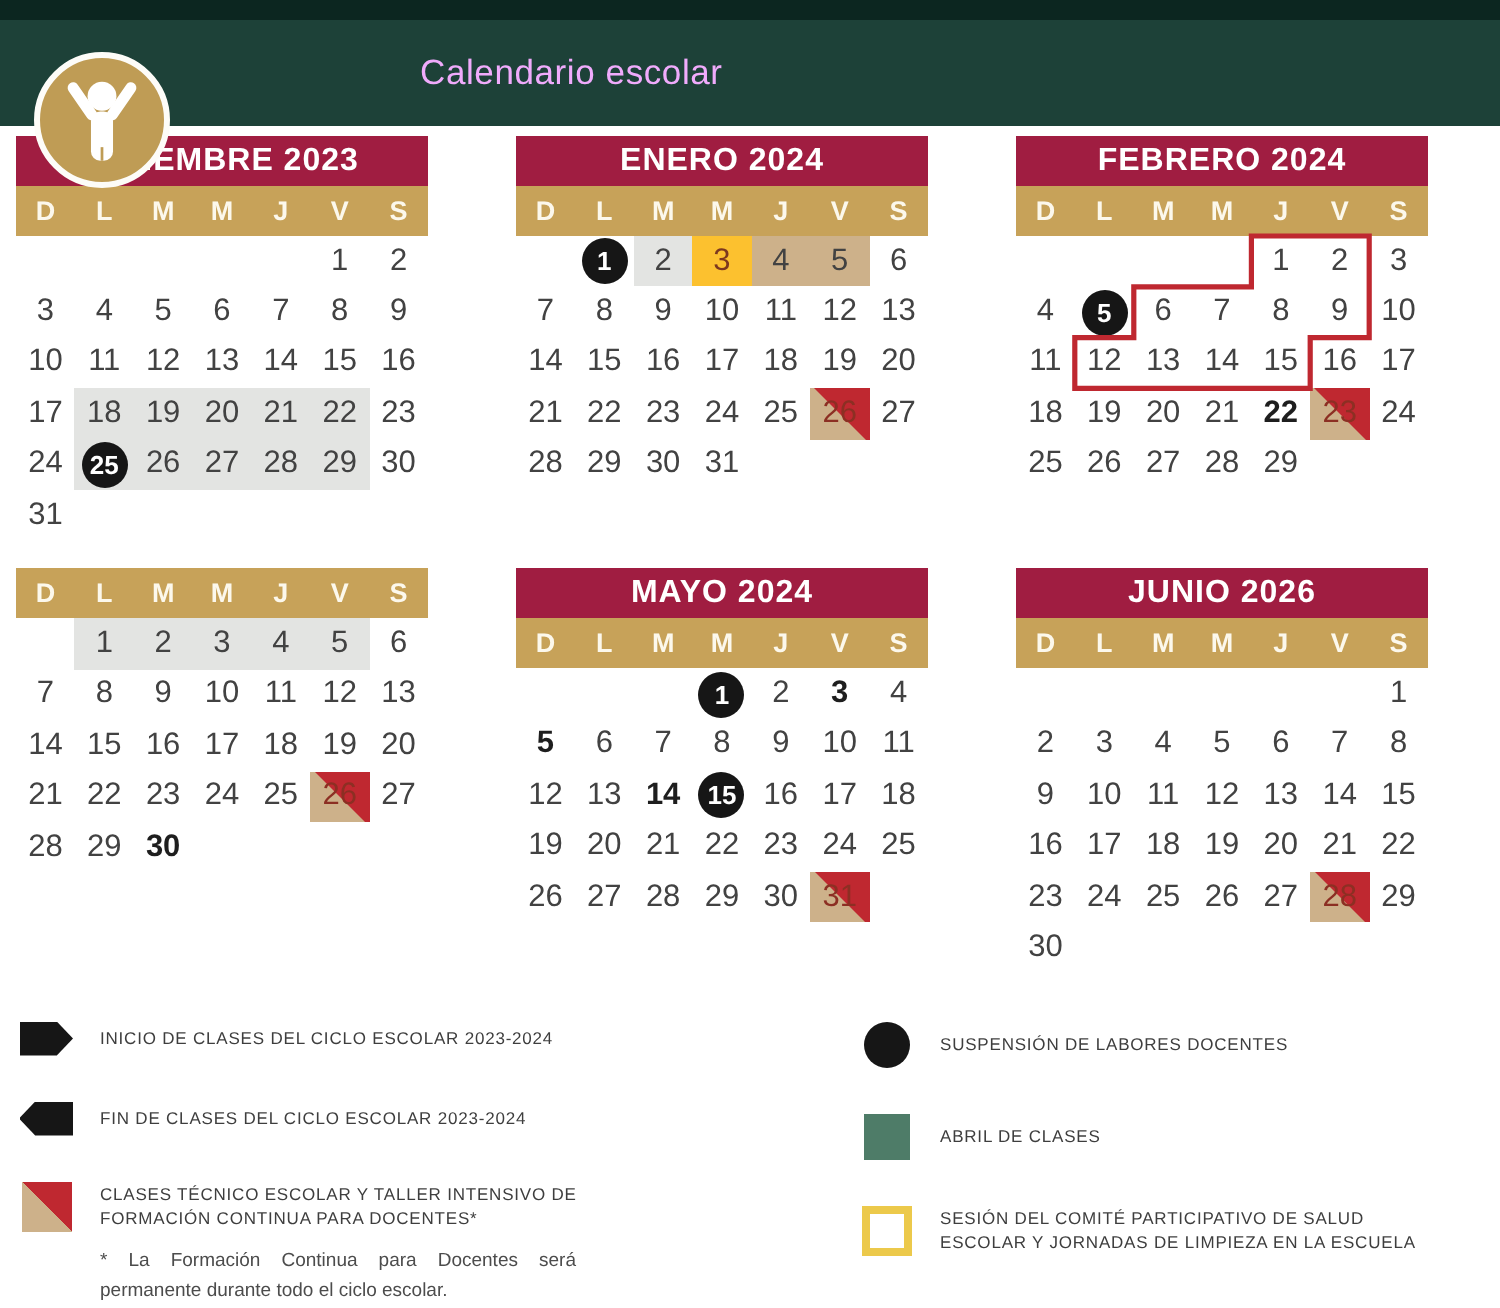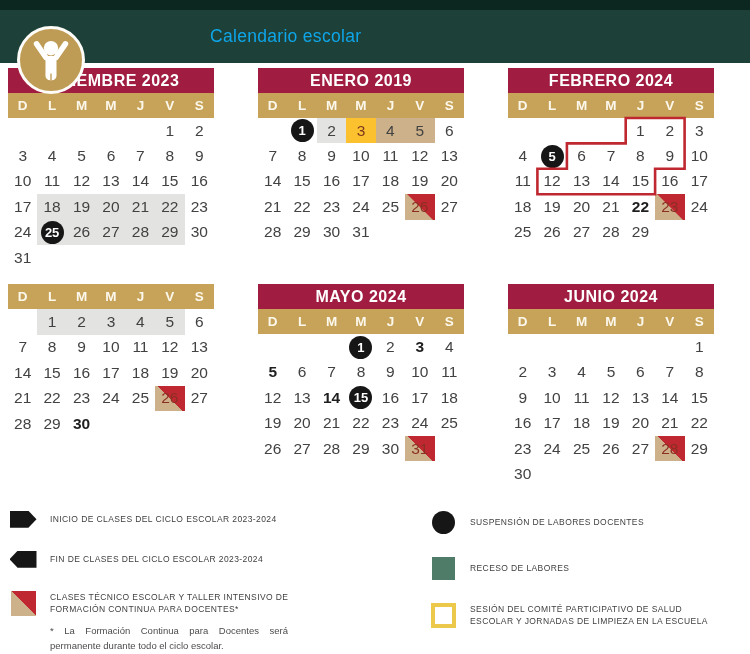--- a/index.html
+++ b/index.html
@@ -3,21 +3,21 @@
 <meta charset="utf-8">
 <style>
   html,body { margin:0; padding:0; }
   body {
     width:750px; height:654px; background:#ffffff; position:relative;
     overflow:hidden; font-family:"Liberation Sans", sans-serif;
     -webkit-font-smoothing:antialiased;
   }
   .top-strip { height:10px; background:var(--strip,#0c2620); }
   .app-header { height:53px; background:var(--green,#1d4138); display:flex; align-items:center; }
-  .app-title { color:#0ea5e9; font-size:17.5px; letter-spacing:.3px; padding-left:210px; }
+  .app-title { color:#f0abfc; font-size:17.5px; letter-spacing:.3px; padding-left:210px; }
 
   .avatar {
     position:absolute; left:17px; top:26px; width:68px; height:68px; z-index:10;
     border-radius:50%; background:var(--gold,#bf9c55); border:3px solid #fdfcf8;
     box-sizing:border-box; display:flex; align-items:center; justify-content:center;
   }
 
   .months { display:grid; grid-template-columns:repeat(3,206px); column-gap:44px; row-gap:14px; margin:5px 0 0 8px; }
   .m-title {
     height:25px; background:var(--maroon,#a01d41); color:#ffffff; font-weight:bold;
@@ -122,21 +122,21 @@
         <div class="cell">31</div>
         <div class="cell"></div>
         <div class="cell"></div>
         <div class="cell"></div>
         <div class="cell"></div>
         <div class="cell"></div>
         <div class="cell"></div>
       </div>
     </div>
     <div class="month">
-      <div class="m-title">ENERO 2019</div>
+      <div class="m-title">ENERO 2024</div>
       <div class="m-daybar">
         <span>D</span>
         <span>L</span>
         <span>M</span>
         <span>M</span>
         <span>J</span>
         <span>V</span>
         <span>S</span>
       </div>
       <div class="m-grid">
@@ -328,21 +328,21 @@
         <div class="cell">26</div>
         <div class="cell">27</div>
         <div class="cell">28</div>
         <div class="cell">29</div>
         <div class="cell">30</div>
         <div class="cell consejo">31</div>
         <div class="cell"></div>
       </div>
     </div>
     <div class="month">
-      <div class="m-title">JUNIO 2024</div>
+      <div class="m-title">JUNIO 2026</div>
       <div class="m-daybar">
         <span>D</span>
         <span>L</span>
         <span>M</span>
         <span>M</span>
         <span>J</span>
         <span>V</span>
         <span>S</span>
       </div>
       <div class="m-grid">
@@ -418,21 +418,21 @@
     <div class="l-item">
       <span class="l-icon-box">
           <span class="i-dot"></span>
         </span>
       <span class="l-label">SUSPENSIÓN DE LABORES DOCENTES</span>
     </div>
     <div class="l-item">
       <span class="l-icon-box">
           <span class="i-green"></span>
         </span>
-      <span class="l-label">RECESO DE LABORES</span>
+      <span class="l-label">ABRIL DE CLASES</span>
     </div>
     <div class="l-item">
       <span class="l-icon-box">
           <span class="i-outline"></span>
         </span>
       <span class="l-label" style="max-width:252px;">SESIÓN DEL COMITÉ PARTICIPATIVO DE SALUD ESCOLAR Y JORNADAS DE LIMPIEZA EN LA ESCUELA</span>
     </div>
   </div>
 </div>
 

